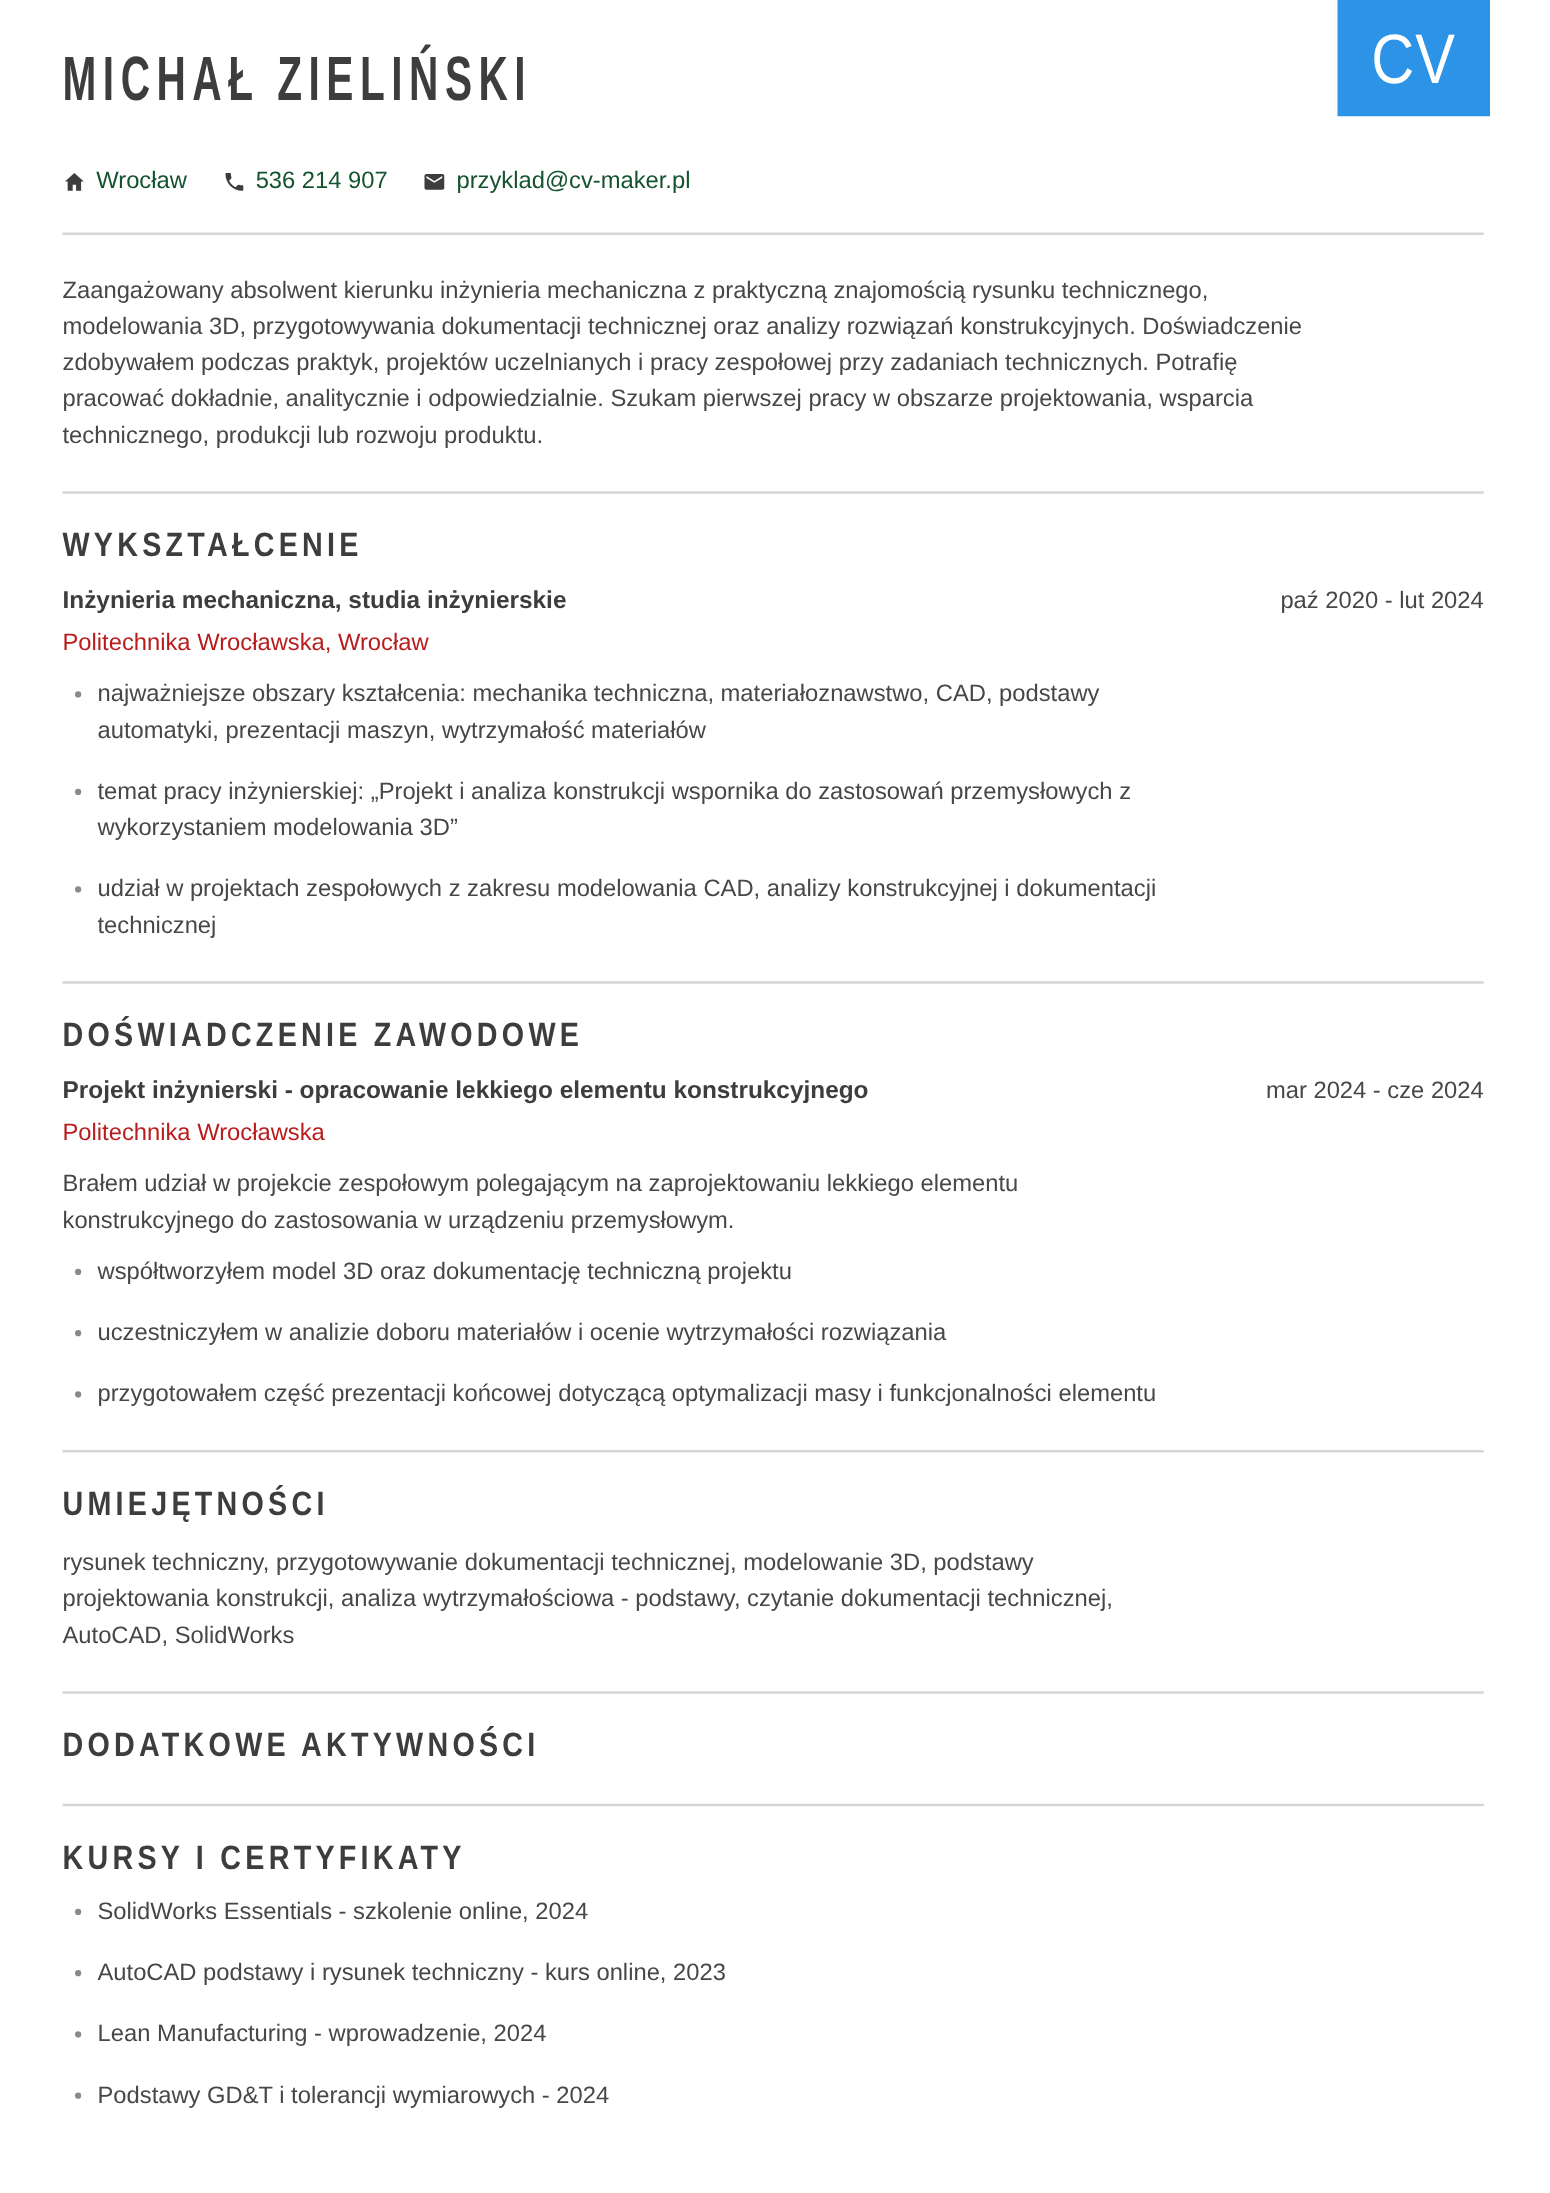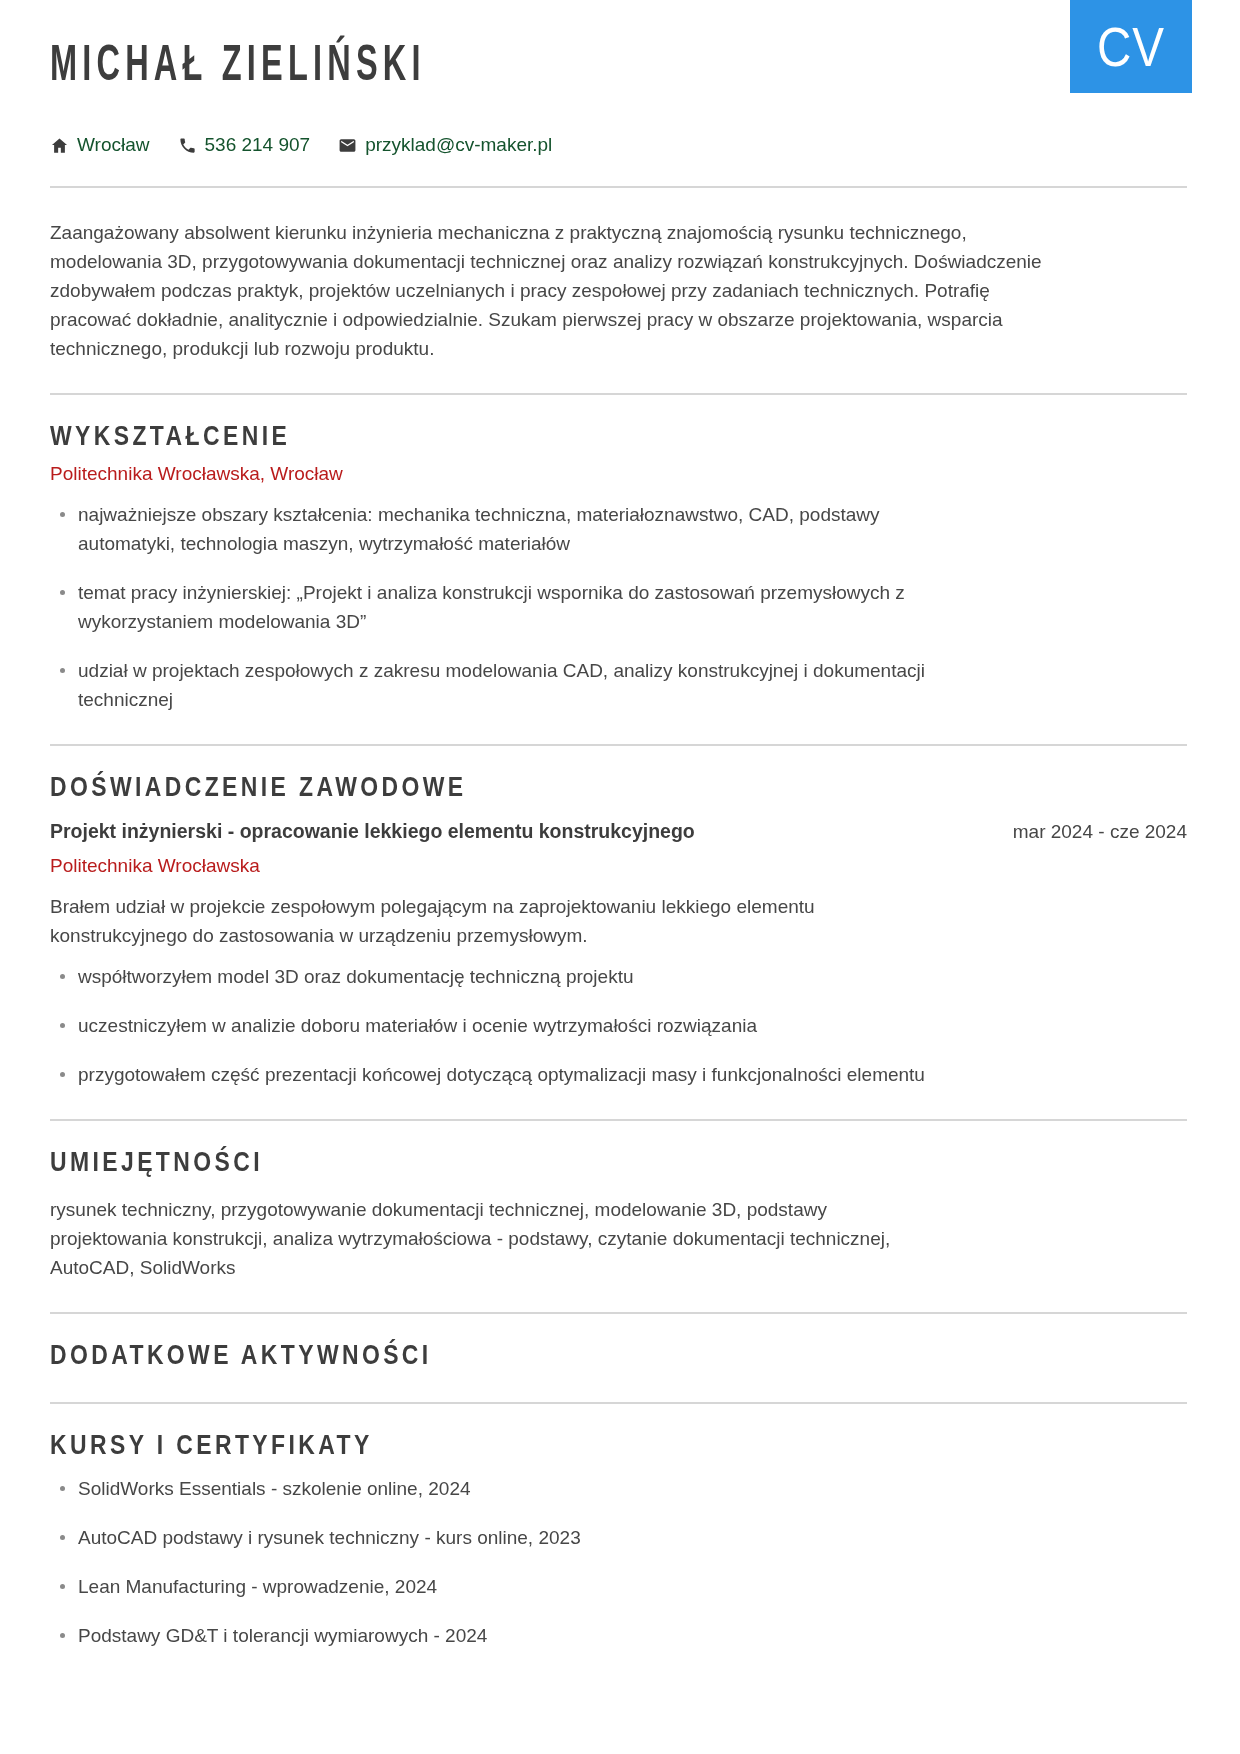--- a/index.html
+++ b/index.html
@@ -190,23 +190,27 @@
     </div>
 
     <div class="divider d-after-contact"></div>
 
     <p class="summary">Zaangażowany absolwent kierunku inżynieria mechaniczna z praktyczną znajomością rysunku technicznego, modelowania 3D, przygotowywania dokumentacji technicznej oraz analizy rozwiązań konstrukcyjnych. Doświadczenie zdobywałem podczas praktyk, projektów uczelnianych i pracy zespołowej przy zadaniach technicznych. Potrafię pracować dokładnie, analitycznie i odpowiedzialnie. Szukam pierwszej pracy w obszarze projektowania, wsparcia technicznego, produkcji lub rozwoju produktu.</p>
 
     <div class="divider d-section"></div>
 
     <section>
       <h2>WYKSZTAŁCENIE</h2>
+      <div class="entry-head">
+        <span class="entry-title">Inżynieria mechaniczna, studia inżynierskie</span>
+        <span class="entry-date">paź 2020 - lut 2024</span>
+      </div>
       <div class="entry-sub">Politechnika Wrocławska, Wrocław</div>
       <ul class="bullets">
-          <li>najważniejsze obszary kształcenia: mechanika techniczna, materiałoznawstwo, CAD, podstawy automatyki, technologia maszyn, wytrzymałość materiałów</li>
+          <li>najważniejsze obszary kształcenia: mechanika techniczna, materiałoznawstwo, CAD, podstawy automatyki, prezentacji maszyn, wytrzymałość materiałów</li>
           <li>temat pracy inżynierskiej: „Projekt i analiza konstrukcji wspornika do zastosowań przemysłowych z wykorzystaniem modelowania 3D”</li>
           <li>udział w projektach zespołowych z zakresu modelowania CAD, analizy konstrukcyjnej i dokumentacji technicznej</li>
         </ul>
     </section>
 
     <div class="divider d-section"></div>
 
     <section>
       <h2>DOŚWIADCZENIE ZAWODOWE</h2>
       <div class="entry-head">

